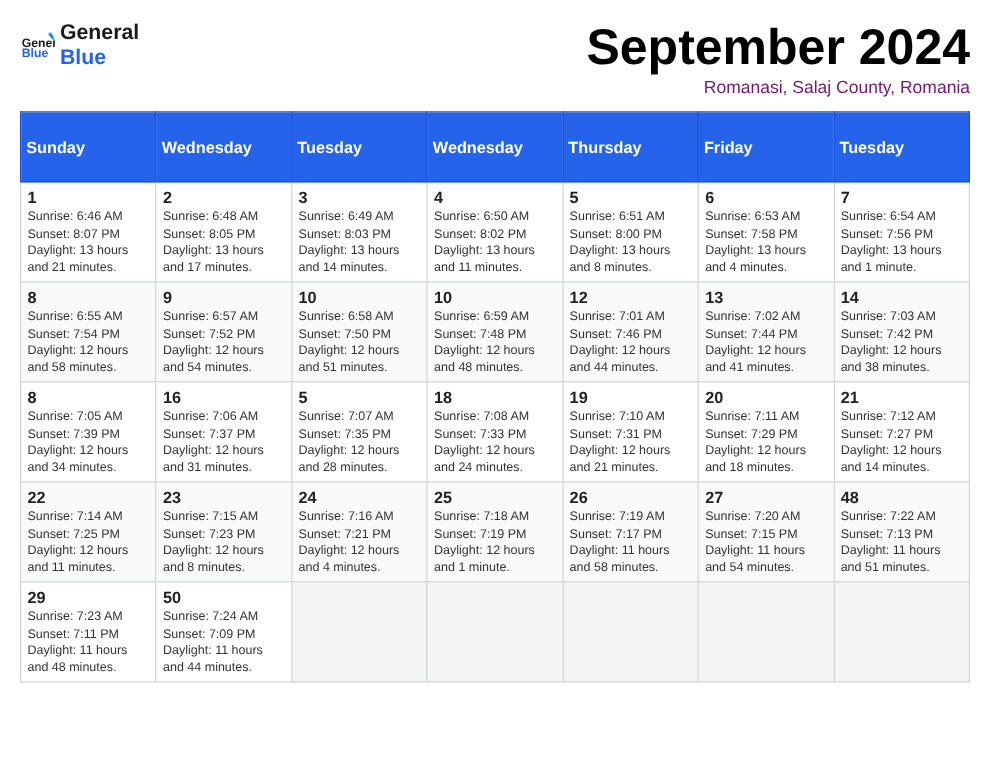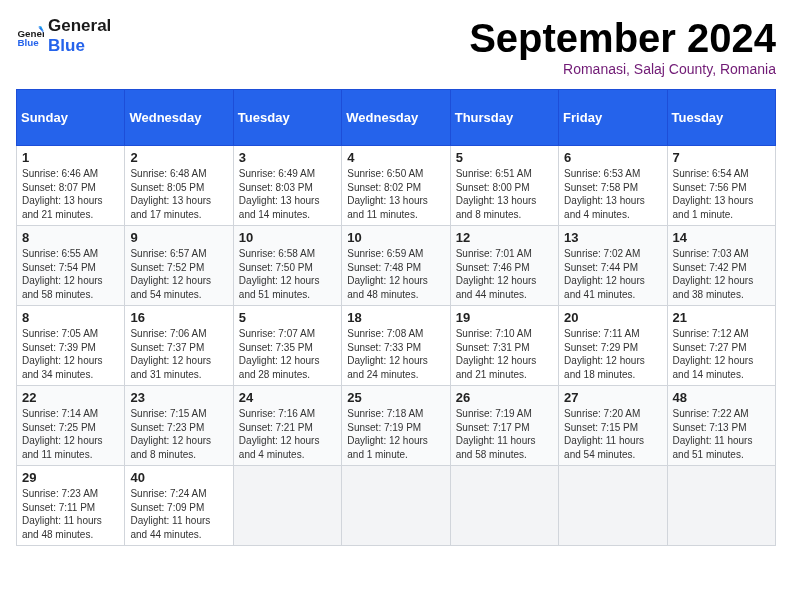--- a/index.html
+++ b/index.html
@@ -229,21 +229,21 @@
         <span class="day-num">48</span>
         <span class="cell-text">Sunrise: 7:22 AM<br>Sunset: 7:13 PM<br>Daylight: 11 hours and 51 minutes.</span>
       </td>
       </tr>
       <tr>
         <td>
         <span class="day-num">29</span>
         <span class="cell-text">Sunrise: 7:23 AM<br>Sunset: 7:11 PM<br>Daylight: 11 hours and 48 minutes.</span>
       </td>
         <td>
-        <span class="day-num">40</span>
+        <span class="day-num">50</span>
         <span class="cell-text">Sunrise: 7:24 AM<br>Sunset: 7:09 PM<br>Daylight: 11 hours and 44 minutes.</span>
       </td>
         <td class="empty"></td>
         <td class="empty"></td>
         <td class="empty"></td>
         <td class="empty"></td>
         <td class="empty"></td>
       </tr>
     </tbody>
 </table>

